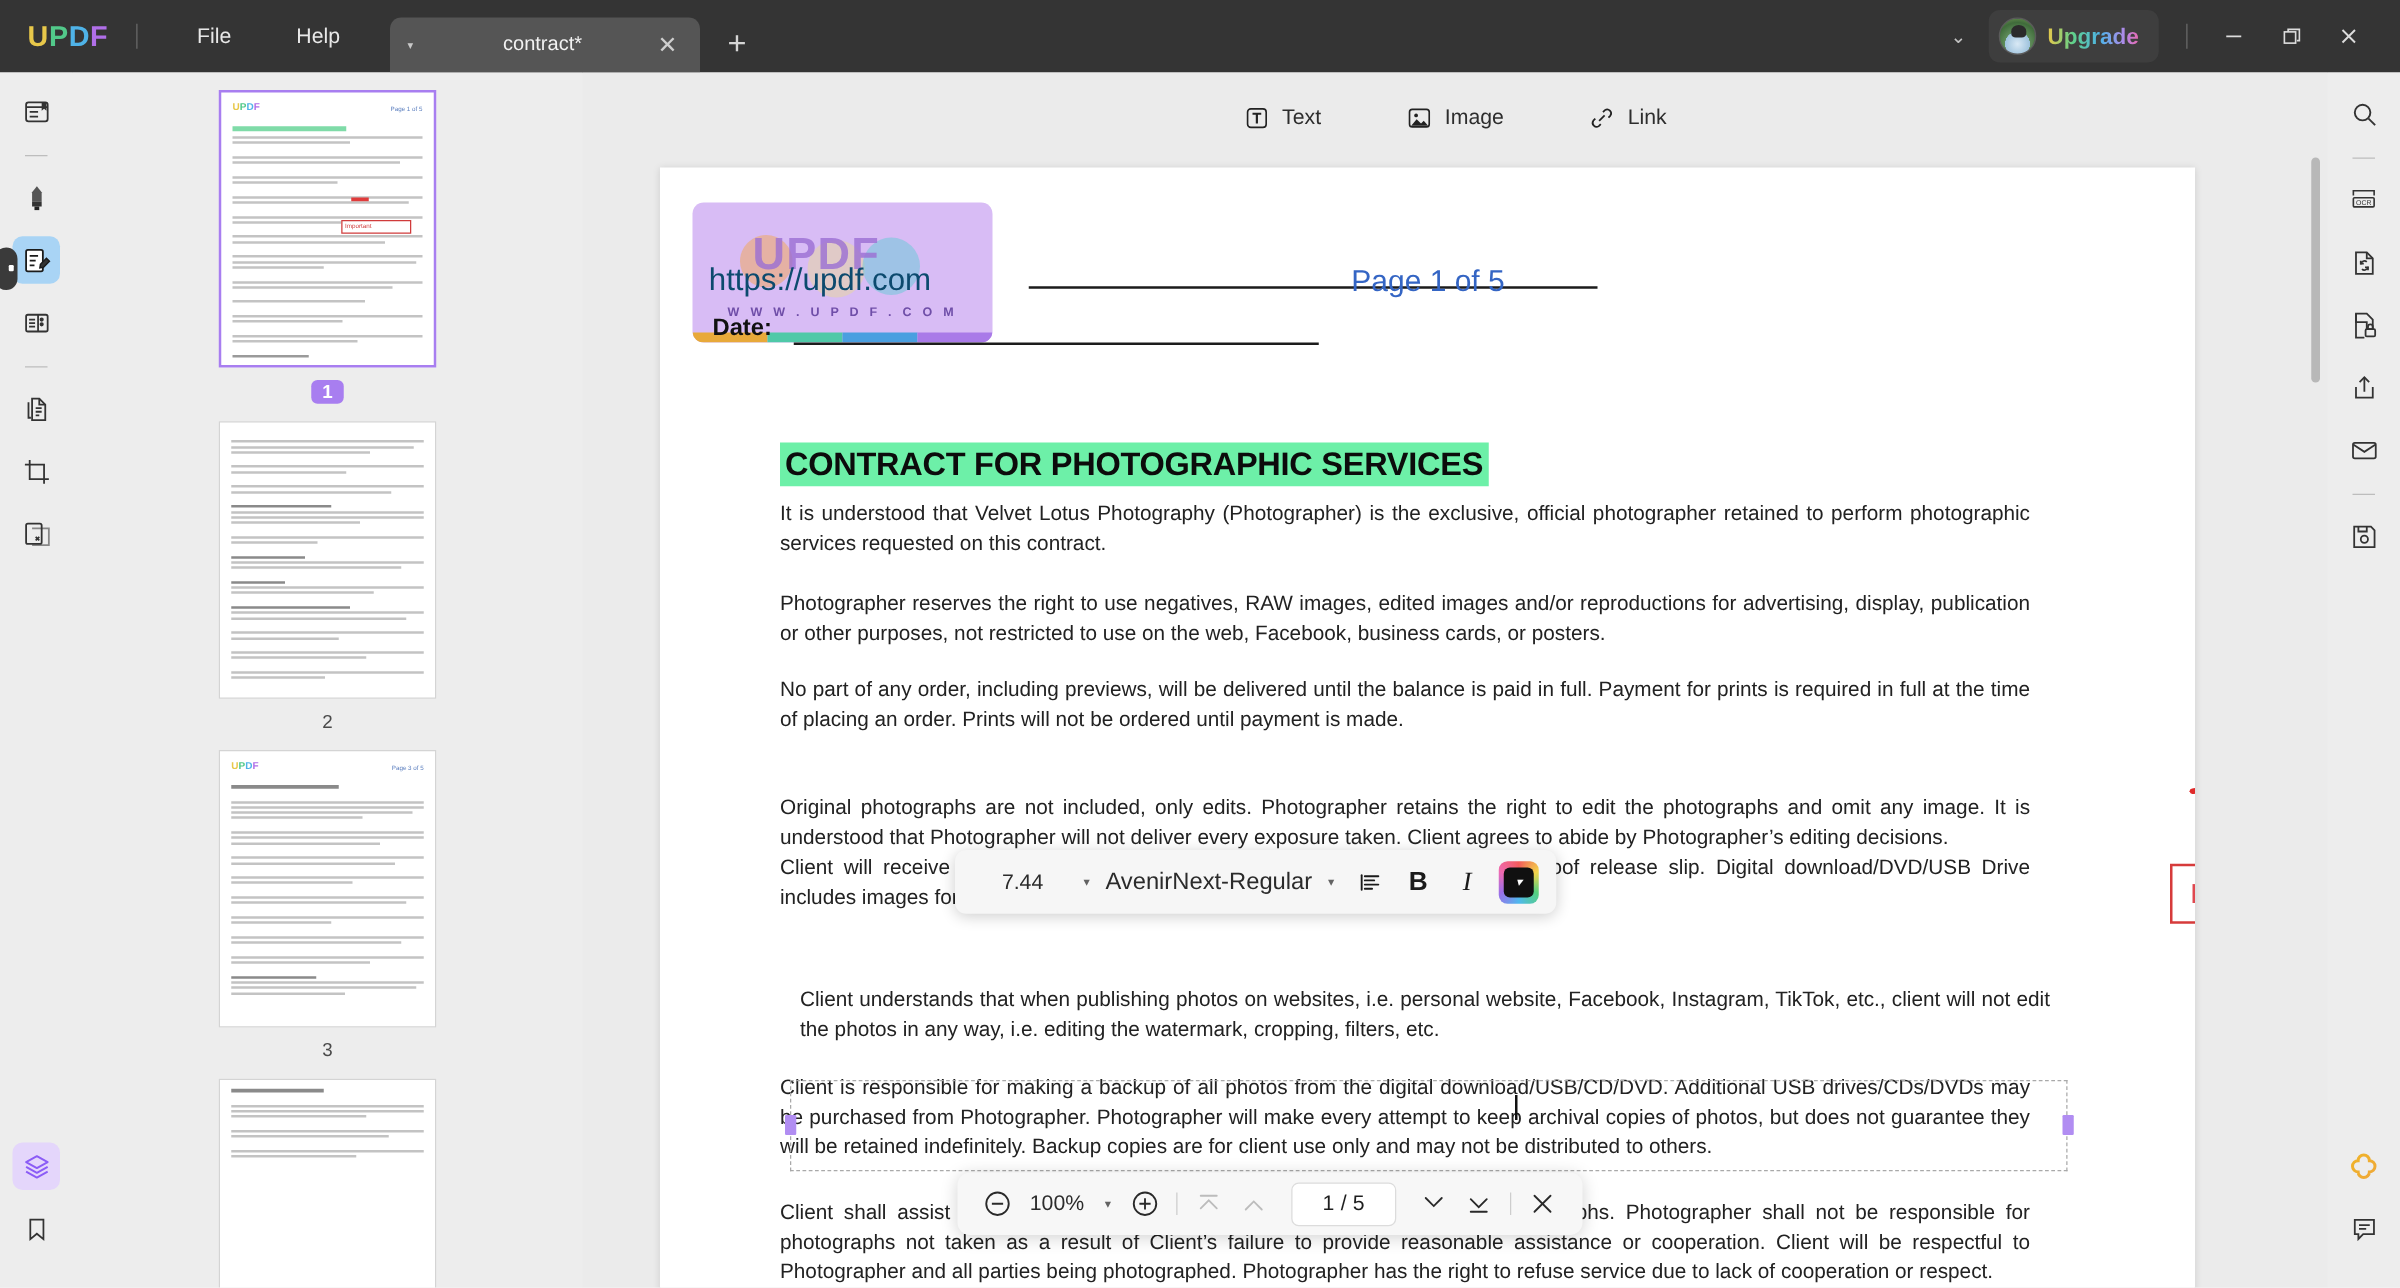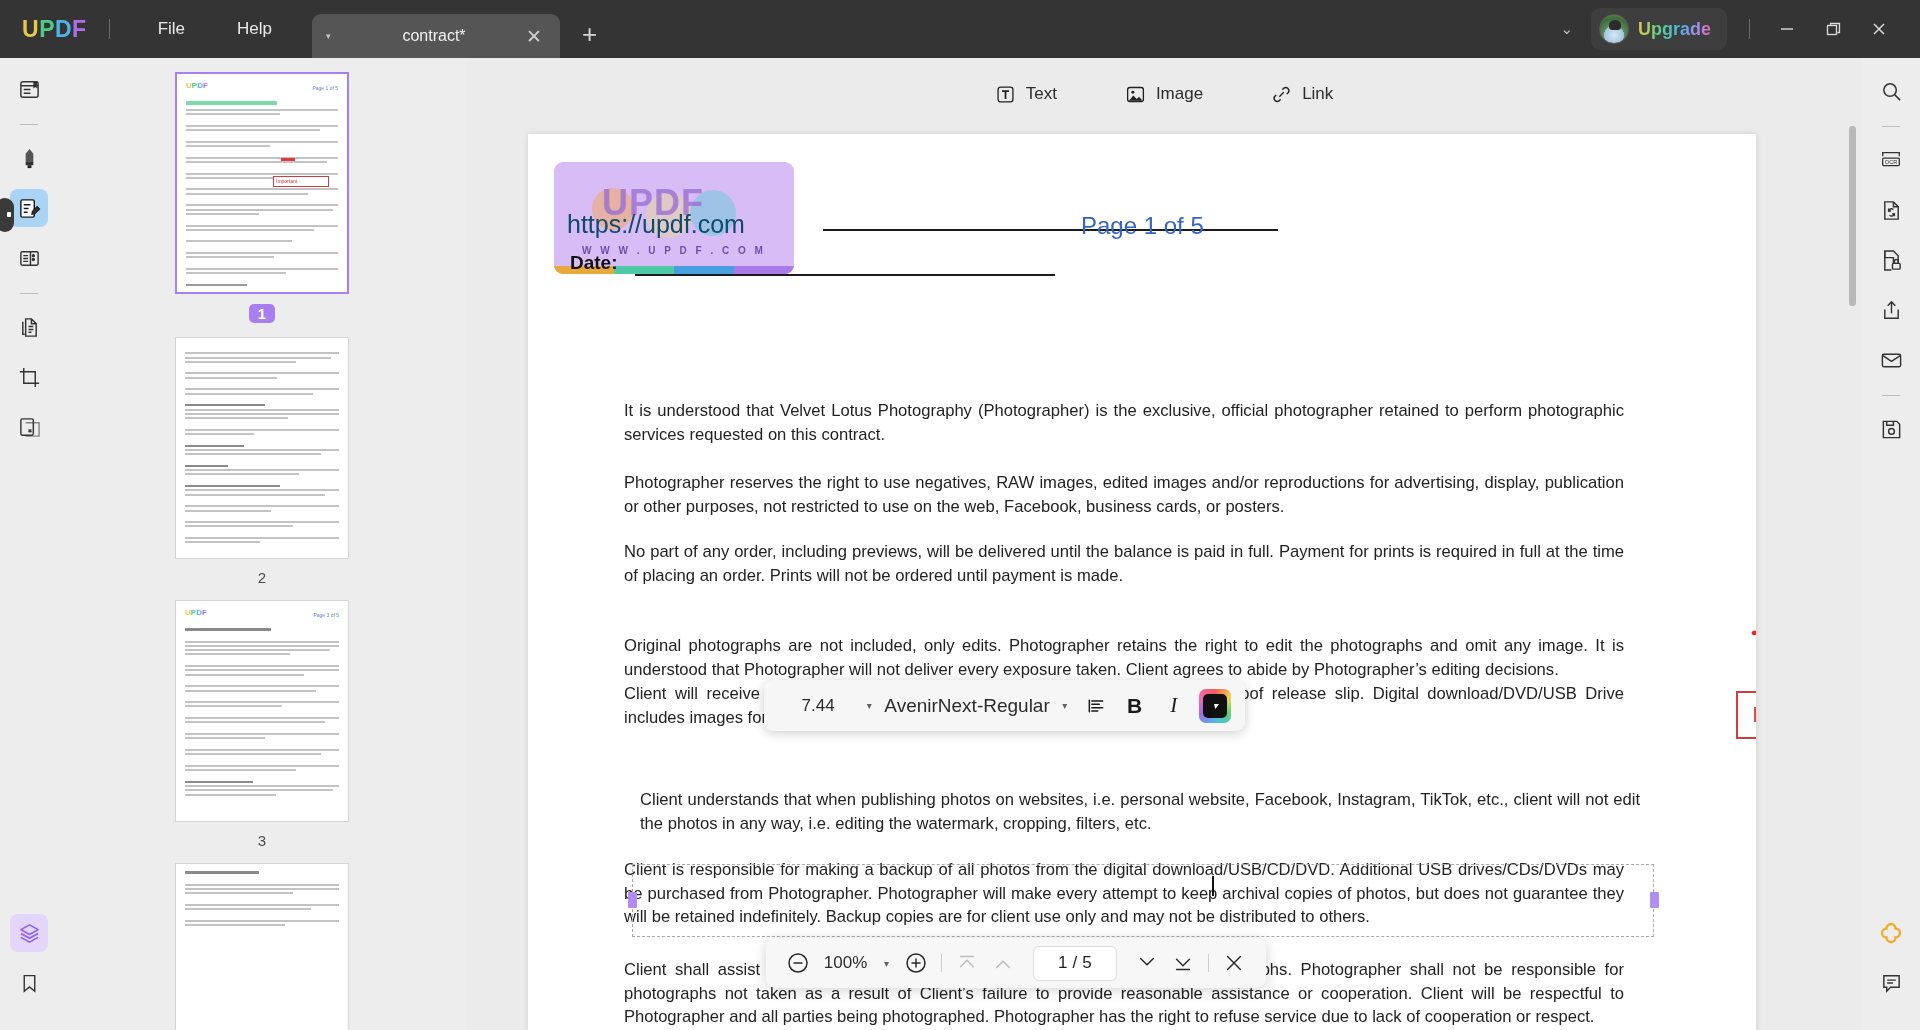--- a/index.html
+++ b/index.html
@@ -675,20 +675,21 @@
           <i style="background:#4a9fe0"></i>
           <i style="background:#a97ae8"></i>
       </div>
     </div>
 
     <div class="hdr-line1"></div>
     <div class="hdr-pageno">Page 1 of 5</div>
     <div class="date-row">Date:</div>
     <div class="date-line"></div>
 
+    <div class="doc-title">CONTRACT FOR PHOTOGRAPHIC SERVICES</div>
 
     <div class="para" style="top:337px">Photographer reserves the right to use negatives, RAW images, edited images and/or reproductions for advertising, display, publication or other purposes, not restricted to use on the web, Facebook, business cards, or posters.</div>
     <div class="para" style="top:265px">It is understood that Velvet Lotus Photography (Photographer) is the exclusive, official photographer retained to perform photographic services requested on this contract.</div>
     <div class="para" style="top:406px">No part of any order, including previews, will be delivered until the balance is paid in full. Payment for prints is required in full at the time of placing an order. Prints will not be ordered until payment is made.</div>
     <div class="para" style="top:500px">Original photographs are not included, only edits. Photographer retains the right to edit the photographs and omit any image. It is understood that Photographer will not deliver every exposure taken. Client agrees to abide by Photographer’s editing decisions.</div>
     <div class="para" style="top:548px">Client will receive photos on digital download/DVD/USB Drive with a printed proof release slip. Digital download/DVD/USB Drive includes images for printing and may be used for personal reproduction.</div>
     <div class="para" style="top:654px; left:112px; width:1000px;">Client understands that when publishing photos on websites, i.e. personal website, Facebook, Instagram, TikTok, etc., client will not edit the photos in any way, i.e. editing the watermark, cropping, filters, etc.</div>
     <div class="para" style="top:724px">Client is responsible for making a backup of all photos from the digital download/USB/CD/DVD. Additional USB drives/CDs/DVDs may be purchased from Photographer. Photographer will make every attempt to keep archival copies of photos, but does not guarantee they will be retained indefinitely. Backup copies are for client use only and may not be distributed to others.</div>
     <div class="para" style="top:824px">Client shall assist and cooperate with Photographer in obtaining desired photographs. Photographer shall not be responsible for photographs not taken as a result of Client’s failure to provide reasonable assistance or cooperation. Client will be respectful to Photographer and all parties being photographed. Photographer has the right to refuse service due to lack of cooperation or respect.</div>
 

